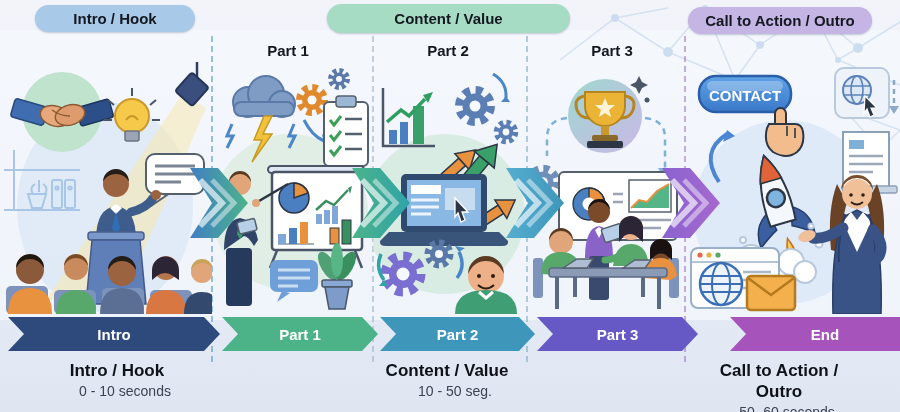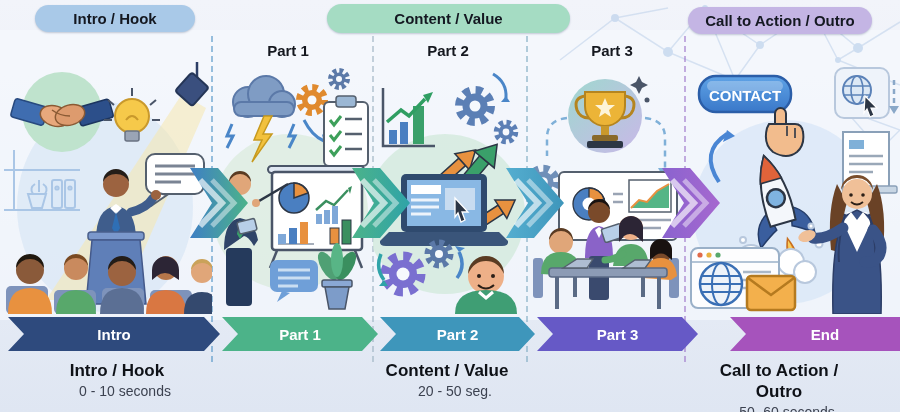--- a/index.html
+++ b/index.html
@@ -540,19 +540,19 @@
       <span>End</span>
     </div>
   </div>
 
   <div class="caption c1">
     <div class="ttl">Intro / Hook</div>
     <div class="dur">0 - 10 seconds</div>
   </div>
   <div class="caption c2">
     <div class="ttl">Content / Value</div>
-    <div class="dur">20 - 50 seg.</div>
+    <div class="dur">10 - 50 seg.</div>
   </div>
   <div class="caption c3">
     <div class="ttl">Call to Action / Outro</div>
     <div class="dur">50 -60 seconds</div>
   </div>
 </div>
 
 </body></html>

